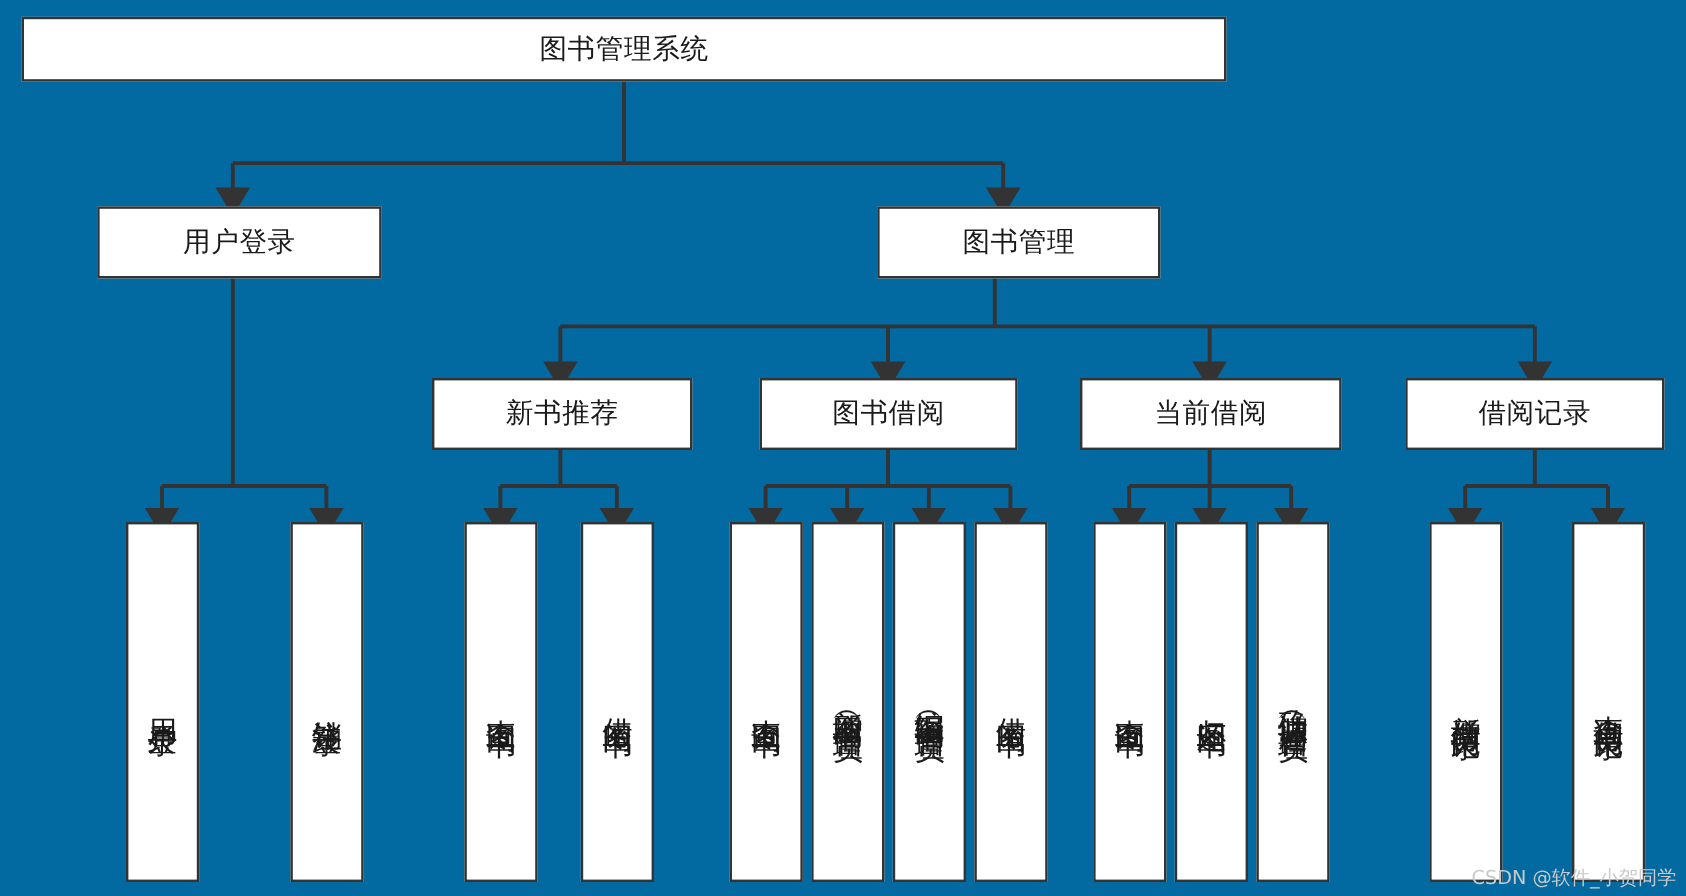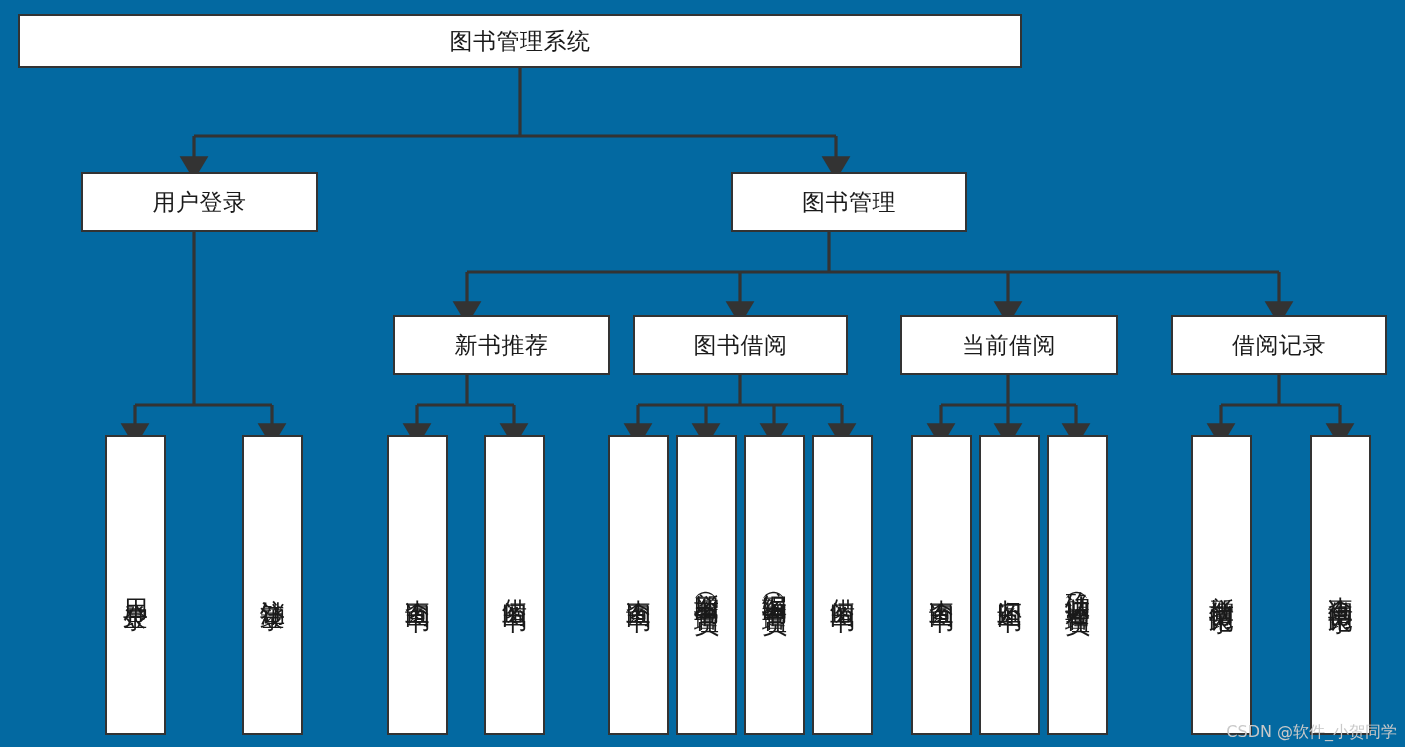--- a/index.html
+++ b/index.html
@@ -131,21 +131,21 @@
   </div>
 
   <div class="node horiz" style="left:81px; top:172px; width:237px; height:60px;">
     <span class="label">用户登录</span>
   </div>
 
   <div class="node horiz" style="left:711px; top:172px; width:236px; height:60px;margin-left:20px;">
     <span class="label">图书管理</span>
   </div>
 
-  <div class="node horiz" style="left:360px; top:315px; width:217px; height:60px;margin-left:33px;">
+  <div class="node horiz" style="left:360px; top:315px; width:217px; height:60px;">
     <span class="label">新书推荐</span>
   </div>
 
   <div class="node horiz" style="left:633px; top:315px; width:215px; height:60px;">
     <span class="label">图书借阅</span>
   </div>
 
   <div class="node horiz" style="left:900px; top:315px; width:218px; height:60px;">
     <span class="label">当前借阅</span>
   </div>

